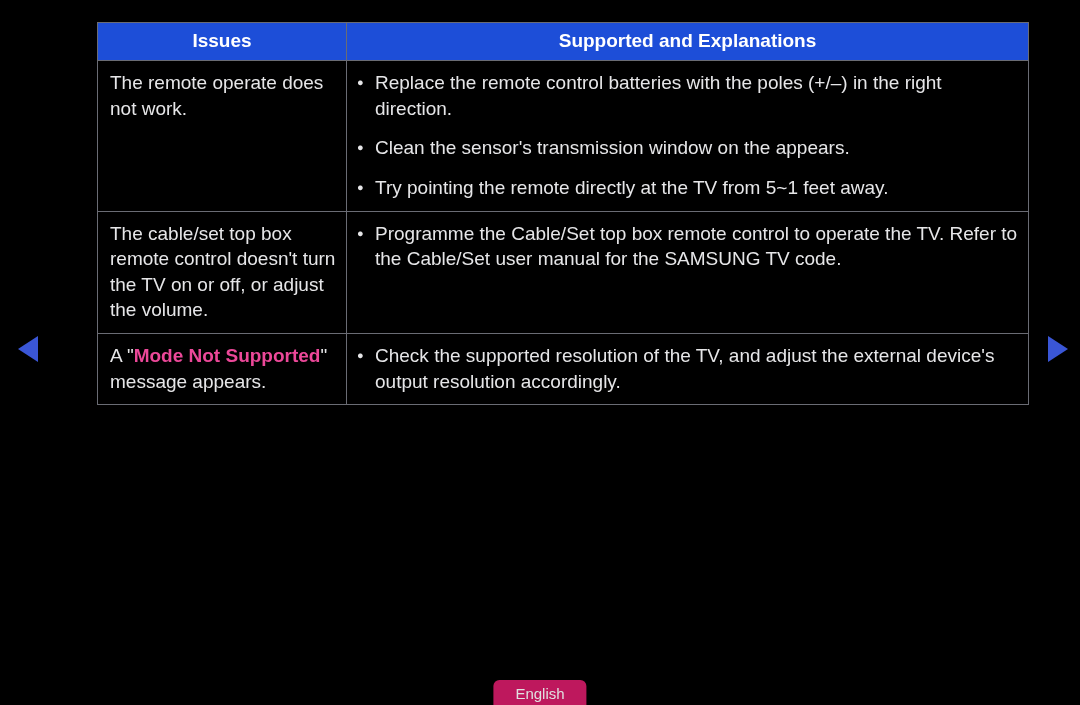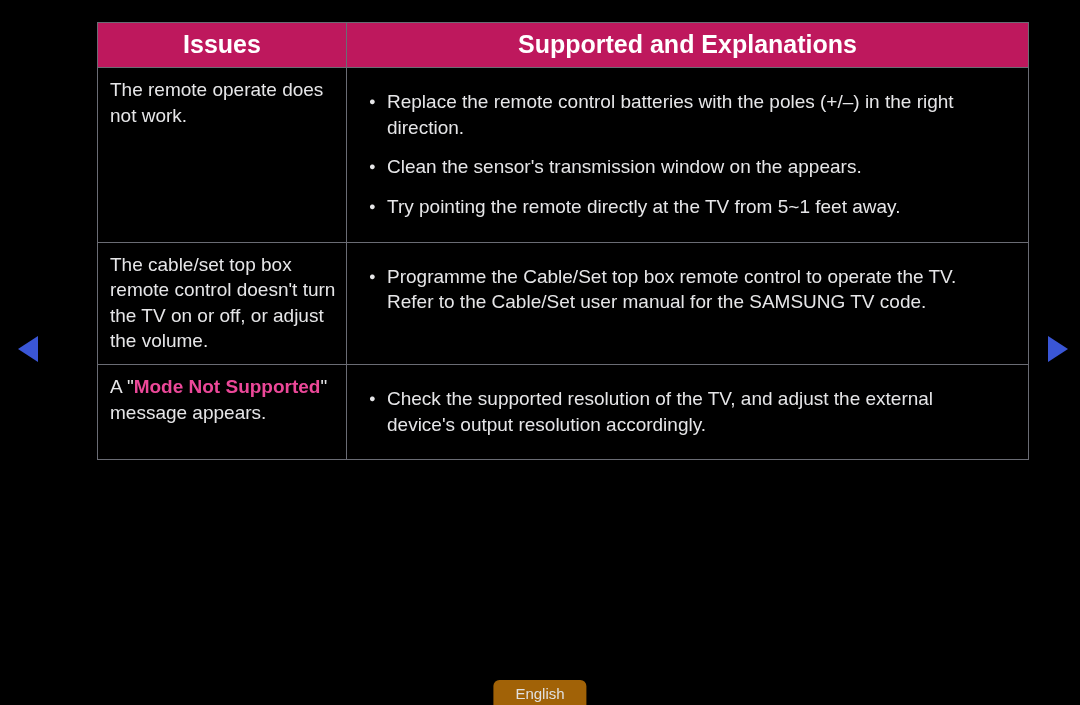--- a/index.html
+++ b/index.html
@@ -24,40 +24,40 @@
     table-layout: fixed;
   }
   th, td {
     border: 1px solid #6a6c74;
     font-size: 19px;
     font-weight: 400;
     color: #e6e6e8;
     vertical-align: top;
   }
   th {
-    background: #be185d;
+    background: #1d4ed8;
     font-weight: 700;
     text-align: center;
     padding: 7px 6px 8px 6px;
     color: #fff;
-    font-size: 25px;
+    font-size: 19px;
   }
   col.issues { width: 249px; }
   col.sol    { width: 682px; }
 
   td.issue-cell {
     padding: 9px 10px 10px 12px;
     line-height: 1.35;
   }
   td.sol-cell {
     padding: 9px 10px 10px 8px;
     line-height: 1.35;
   }
   td.sol-cell ul {
-    margin: 12px;
+    margin: 0;
     padding: 0 0 0 20px;
     list-style: none;
   }
   td.sol-cell li {
     position: relative;
     margin: 0 0 14px 0;
     padding-left: 0;
   }
   td.sol-cell li:last-child { margin-bottom: 0; }
   td.sol-cell li::before {
@@ -92,21 +92,21 @@
     border-top: 13px solid transparent;
     border-bottom: 13px solid transparent;
     border-left: 20px solid #3a56d6;
   }
 
   .lang-tab {
     position: absolute;
     bottom: 0;
     left: 50%;
     transform: translateX(-50%);
-    background: #a16207;
+    background: #be185d;
     color: #e0e0e0;
     font-size: 15px;
     padding: 5px 22px 3px 22px;
     border-radius: 6px 6px 0 0;
     text-align: center;
   }
 </style>
 </head>
 <body>
 

